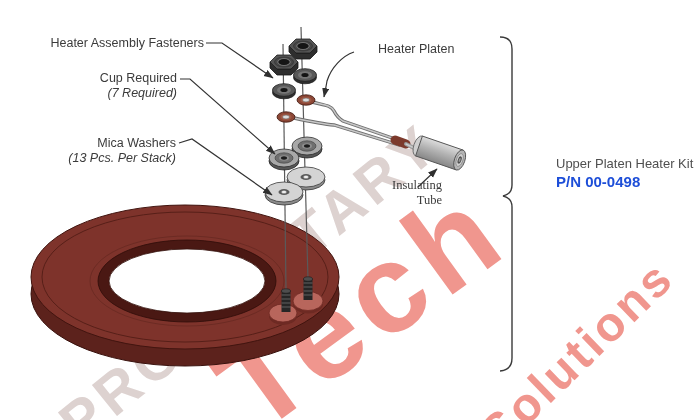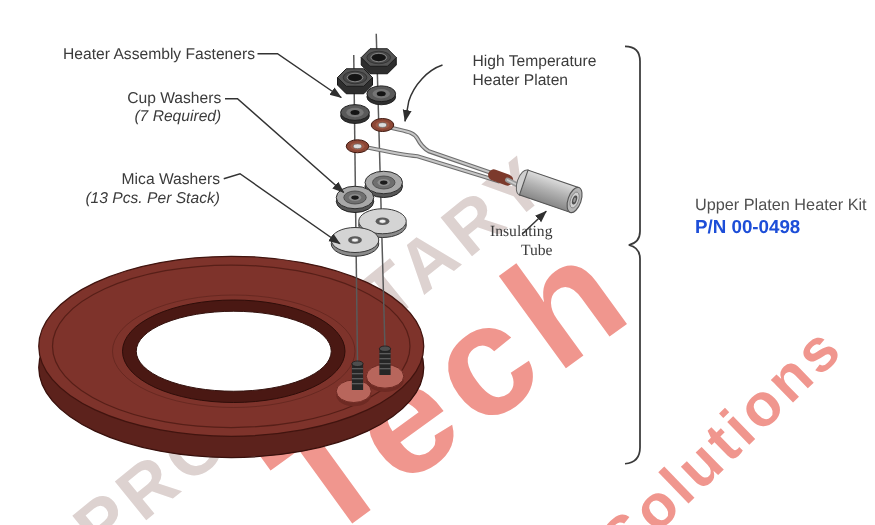--- a/index.html
+++ b/index.html
@@ -145,31 +145,30 @@
     </g>
 
     <path d="M500,37 Q512,37 512,49 L512,185 Q512,194 503,196 Q512,198 512,207 L512,358 Q512,370 500,371" fill="none" stroke="#3a3a3a" stroke-width="1.4"></path>
   </svg>
 
   <div class="lbl right" style="right:496px;top:36px;">
     <span>Heater Assembly Fasteners</span>
   </div>
 
   <div class="lbl right" style="right:523px;top:71px;">
-    <div>Cup Washers</div>
+    <div>Cup Required</div>
     <div class="ital">(7 Required)</div>
   </div>
 
   <div class="lbl right" style="right:524px;top:136px;text-align:right;">
     <div>Mica Washers</div>
     <div class="ital">(13 Pcs. Per Stack)</div>
   </div>
 
   <div class="lbl" style="left:357px;top:42px;">
-    <div>High Temperature</div>
     <div>Heater Platen</div>
   </div>
 
   <div class="lbl center" style="left:357px;top:178px;width:64px;">
     <div>Insulating</div>
     <div>Tube</div>
   </div>
 
   <div class="kit" style="top:156px;">
     <div class="kit-name">Upper Platen Heater Kit</div>

